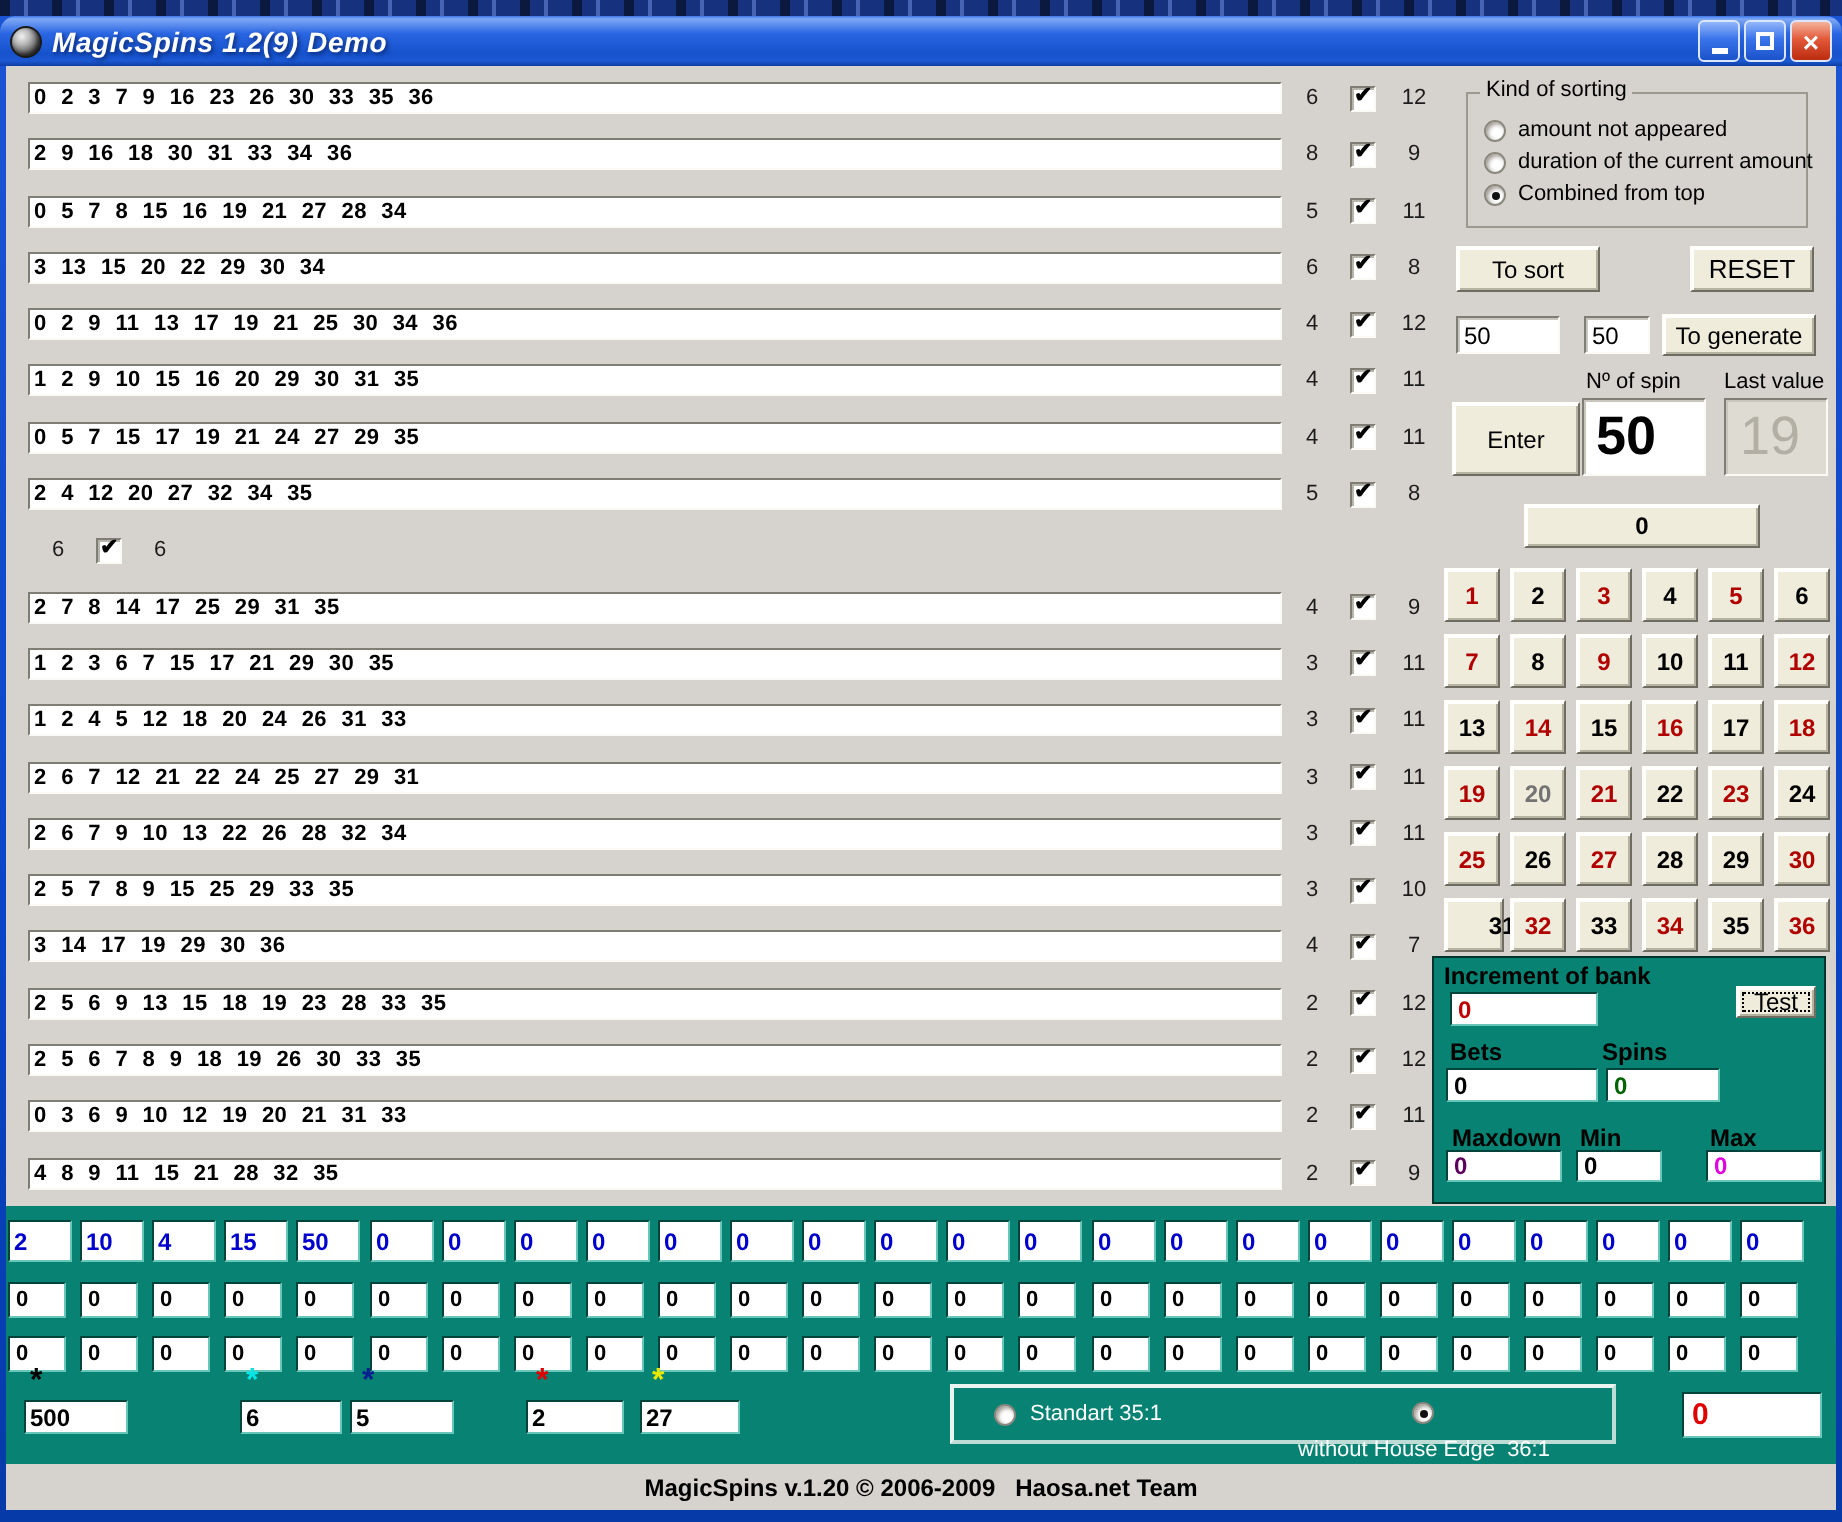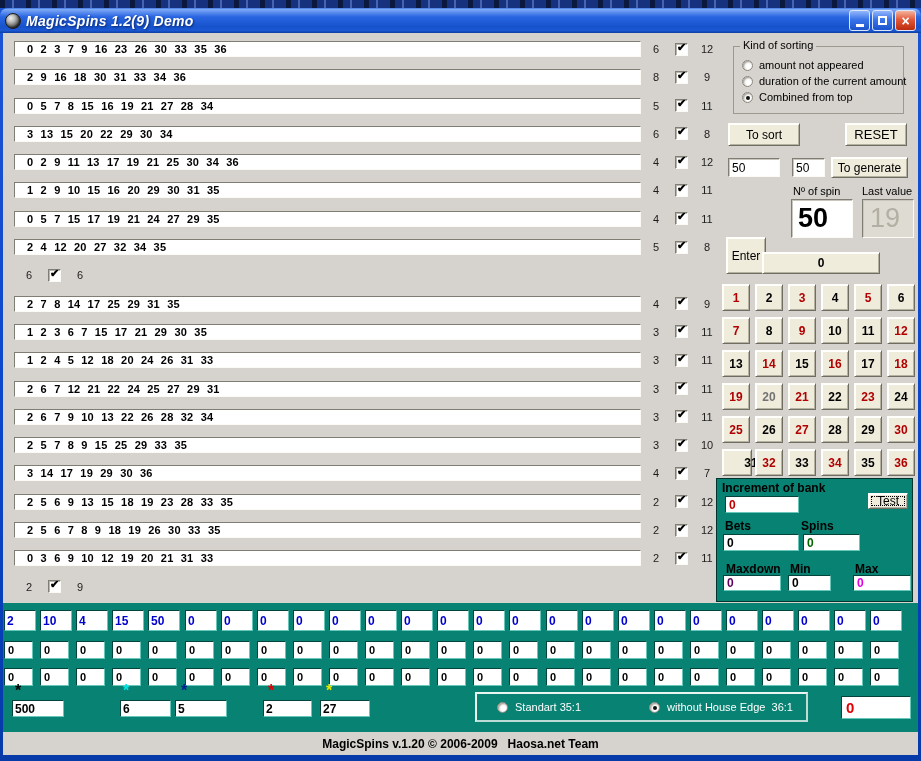--- a/index.html
+++ b/index.html
@@ -34,21 +34,21 @@
   .glyph-max { width:9px; height:9px; border:2px solid #fff; }
   .glyph-x { font-size:14px; font-weight:bold; line-height:1; }
 
   
   .main { position:absolute; left:3px; top:33px; width:915px; height:569px; background:#d6d3ce; }
 
   .spin-list { position:absolute; left:11px; top:8px; }
   .spin-row { display:flex; align-items:center; height:16px; margin-bottom:12.3px; }
   .seq-field { width:627px; height:16px; background:#fff; border:1px solid;
     border-color:#7f7d74 #fbfaf5 #fbfaf5 #7f7d74; font-weight:bold; font-size:11px;
-    line-height:14px; padding-left:12px; white-space:pre; word-spacing:4px; letter-spacing:.2px; overflow:hidden; }
+    line-height:14px; padding-left:2px; white-space:pre; word-spacing:4px; letter-spacing:.2px; overflow:hidden; }
   .row-count { font-size:11px; color:#1c1c1c; }
   .c1 { width:30px; text-align:center; }
   .xp-check { width:13px; height:13px; background:#fff; border:1px solid; flex:none;
     border-color:#7f7d74 #fbfaf5 #fbfaf5 #7f7d74; box-shadow:inset 1px 1px 0 #b8b5ac;
     position:relative; margin-left:4px; }
   .tick { position:absolute; left:1px; top:-3px; font-size:11px; font-weight:bold; color:#000; }
   .c2 { width:26px; margin-left:6px; text-align:center; }
 
   
   .right-panel { position:absolute; left:713px; top:0; width:202px; height:569px; }
@@ -66,21 +66,21 @@
   .sunken { background:#fff; border:1px solid; border-color:#7f7d74 #fbfaf5 #fbfaf5 #7f7d74;
     box-shadow:inset 1px 1px 0 #c9c6bd; }
 
   #to-sort { left:12px; top:90px; width:72px; height:23px; }
   #reset { left:129px; top:90px; width:62px; height:23px; font-size:13px; }
   .gen-input { position:absolute; top:125px; height:19px; font-size:12px; padding-left:3px; }
   #gen1 { left:12px; width:52px; } #gen2 { left:76px; width:33px; }
   #to-generate { left:115px; top:124px; width:77px; height:21px; }
   .fld-label { position:absolute; top:152px; font-size:11px; color:#000; }
   #lbl-spin { left:77px; } #lbl-last { left:146px; }
-  #enter { left:10px; top:168px; width:40px; height:37px;margin-top:36px; }
+  #enter { left:10px; top:168px; width:64px; height:37px; }
   #n-of-spin { position:absolute; left:75px; top:166px; width:62px; height:39px;
     font-weight:bold; font-size:27px; padding-left:6px; }
   #last-value { position:absolute; left:146px; top:166px; width:52px; height:39px;
     background:#dedbd2; border:1px solid; border-color:#7f7d74 #fbfaf5 #fbfaf5 #7f7d74;
     box-shadow:inset 1px 1px 0 #c9c6bd; color:#b3afa4; font-size:27px; padding-left:7px; line-height:37px; }
   #zero-btn { left:46px; top:219px; width:118px; height:22px; font-weight:bold; }
   .number-grid { position:absolute; left:6px; top:251px; width:193px; display:grid;
     grid-template-columns:repeat(6,28px); grid-auto-rows:27px; column-gap:5px; row-gap:6px; }
   .num-btn { background:#efecdc; border:1px solid; border-color:#fffef8 #6f6d62 #6f6d62 #fffef8;
     box-shadow:inset 1px 1px 0 #fff, inset -1px -1px 0 #b5b2a2; font-weight:bold; font-size:12px;
@@ -111,21 +111,21 @@
   .cell { position:absolute; background:#fff; border:1px solid;
     border-color:#02443b #66c7ba #66c7ba #02443b; font-weight:bold; }
   .bg-r1 { color:#0000cc; font-size:12px; padding-left:2px; }
   .bg-r2, .bg-r3 { color:#000; font-size:11px; padding-left:3px; }
   .chip-marker { position:absolute; top:82px; font-size:16px; font-weight:bold; line-height:12px; }
   .chip-input { position:absolute; top:97px; height:17px; background:#fff; border:1px solid;
     border-color:#02443b #66c7ba #66c7ba #02443b; font-weight:bold; font-size:12px; padding-left:2px; }
   .payout-box { position:absolute; left:472px; top:89px; width:333px; height:30px;
     border:2px solid; border-color:#eaf5f2 #bcdcd5 #bcdcd5 #eaf5f2; }
   .p-opt { position:absolute; top:7px; display:flex; align-items:center; gap:7px; }
-  #p-opt1 { left:20px; } #p-opt2 { left:172px; }
+  #p-opt1 { left:20px; } #p-opt2 { left:172px;flex-direction:column; }
   .p-label { color:#fff; font-size:11px; white-space:pre; }
   #result-input { position:absolute; left:838px; top:93px; width:70px; height:23px;
     background:#fff; border:1px solid; border-color:#02443b #66c7ba #66c7ba #02443b;
     color:#e00000; font-weight:bold; font-size:15px; padding-left:4px; }
 
   
   .statusbar { position:absolute; left:3px; top:732px; width:915px; height:23px; background:#d6d3ce;
     display:flex; align-items:center; justify-content:center; font-weight:bold; font-size:12px;
     white-space:pre; color:#000; }
 </style>
@@ -298,20 +298,21 @@
         </div>
         <div class="spin-row">
           <div class="seq-field">0 3 6 9 10 12 19 20 21 31 33</div>
           <div class="row-count c1">2</div>
           <div class="xp-check">
             <span class="tick">✔</span>
           </div>
           <div class="row-count c2">11</div>
         </div>
         <div class="spin-row">
+          <div class="seq-field">4 8 9 11 15 21 28 32 35</div>
           <div class="row-count c1">2</div>
           <div class="xp-check">
             <span class="tick">✔</span>
           </div>
           <div class="row-count c2">9</div>
         </div>
       </div>
 
     <div class="right-panel">
       <div class="groupbox">

